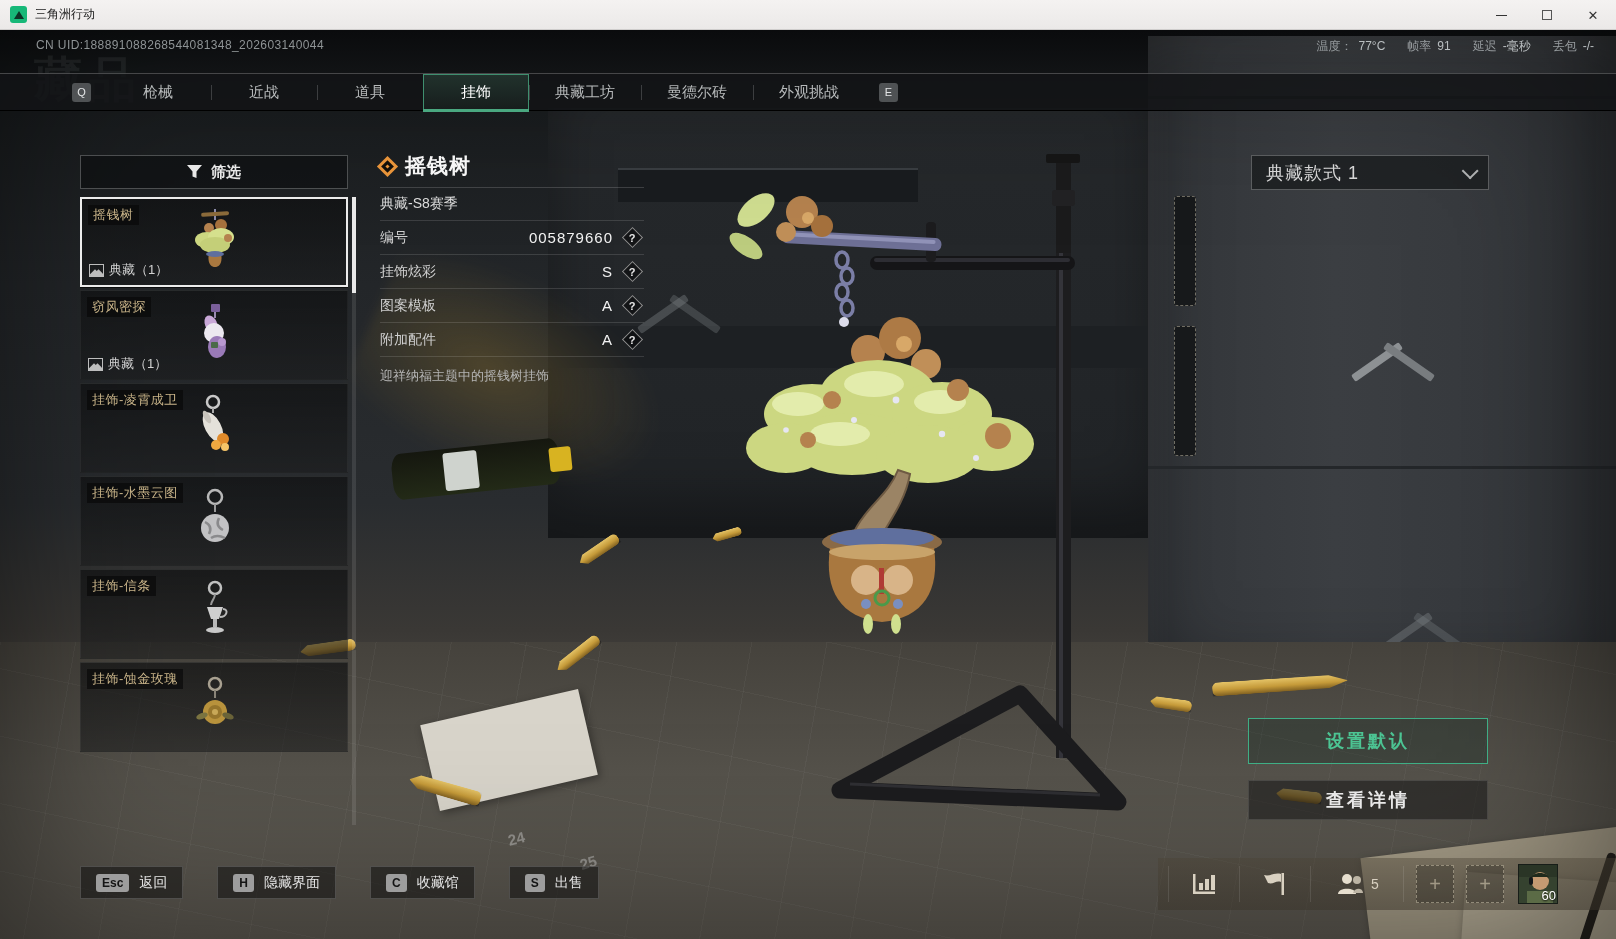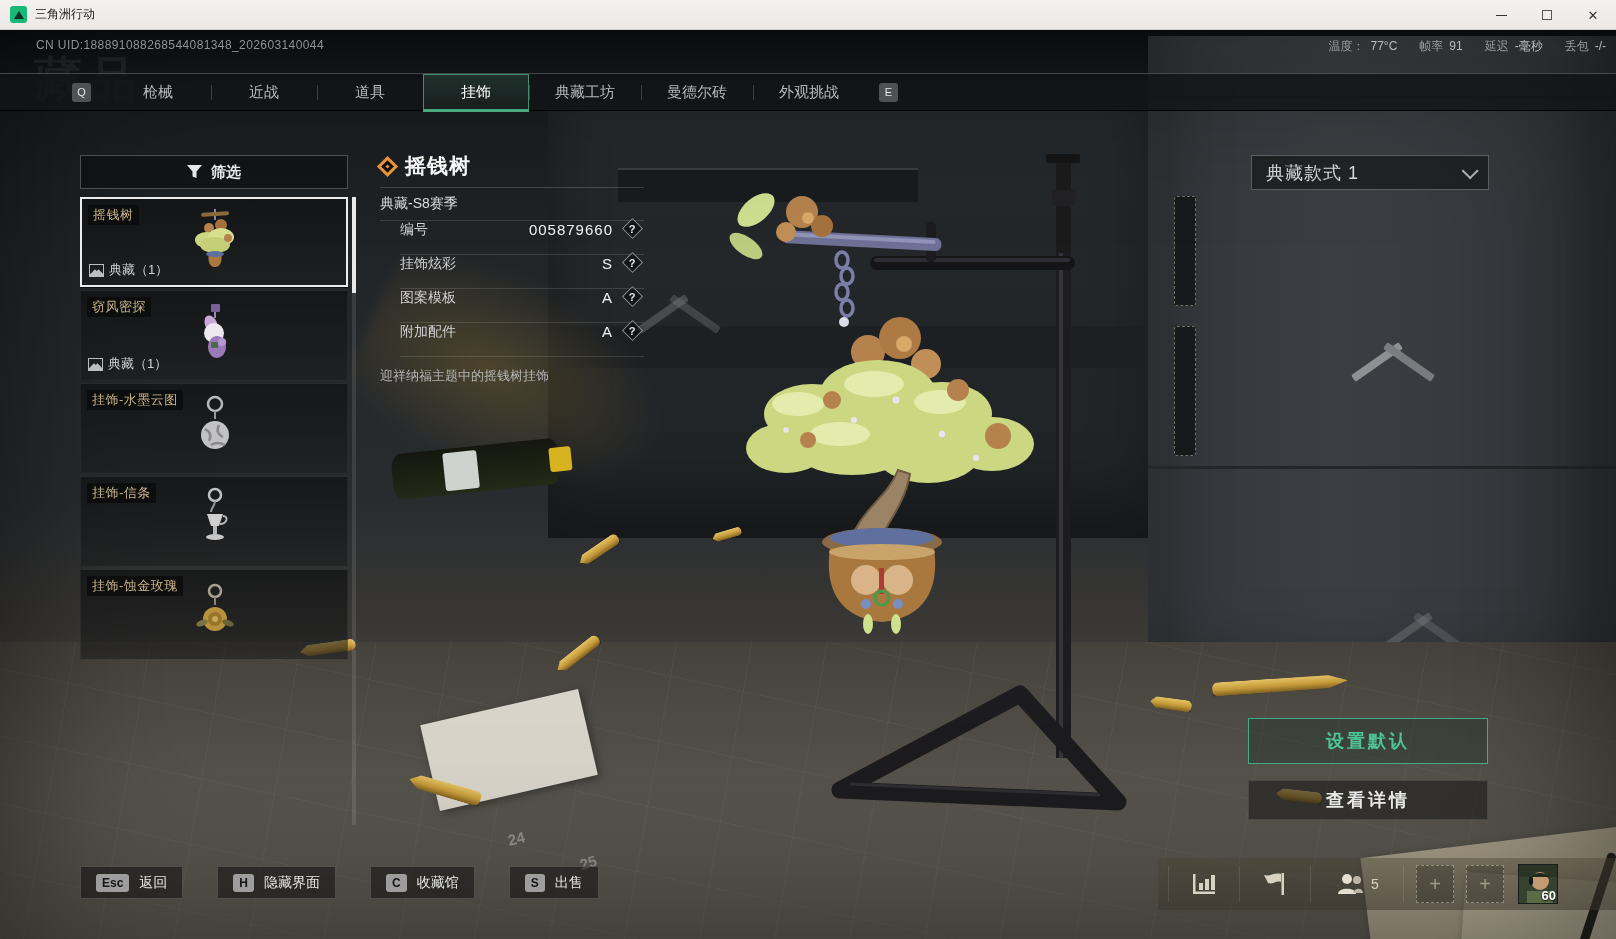--- a/index.html
+++ b/index.html
@@ -47,21 +47,21 @@
   .paper.small{left:428px;top:676px;width:162px;height:88px;transform:rotate(-13deg);}
   .paper.map1{left:1368px;top:812px;width:260px;height:140px;transform:rotate(-7deg);background:#a59c87;}
   .paper.map2{left:1462px;top:848px;width:180px;height:110px;transform:rotate(4deg);background:#b7ae98;}
   .rod{position:absolute;left:1588px;top:820px;width:9px;height:130px;background:#27241f;transform:rotate(18deg);border-radius:4px;}
   .mark{position:absolute;color:rgba(235,235,235,.4);font-size:15px;font-weight:bold;}
   .bullet{position:absolute;height:12px;border-radius:6px;background:linear-gradient(180deg,#e5c468,#c59a39 55%,#7e5e20);clip-path:polygon(0 50%,14% 4%,100% 0,100% 100%,14% 96%);box-shadow:1px 2px 3px rgba(0,0,0,.4);}
   .vignette{position:absolute;inset:0;box-shadow:inset 0 0 180px rgba(0,0,0,.55);pointer-events:none;}
 
   
   .uid{position:absolute;left:36px;top:8px;z-index:10;font-size:12px;color:#8e9395;letter-spacing:.4px;}
-  .stats{position:absolute;right:10px;top:8px;z-index:10;display:flex;gap:22px;font-size:12px;color:#989da0;}
+  .stats{position:absolute;right:22px;top:8px;z-index:10;display:flex;gap:22px;font-size:12px;color:#989da0;}
   .stats b{color:#b9bec0;font-weight:normal;margin-left:6px;}
 
   .watermark{position:absolute;left:34px;top:18px;z-index:2;font-size:48px;font-weight:bold;color:rgba(210,220,225,.07);letter-spacing:6px;}
 
   
   .tabbar{position:absolute;left:0;top:43px;width:1616px;height:38px;z-index:5;background:rgba(18,20,22,.82);border-top:1px solid rgba(255,255,255,.22);border-bottom:1px solid #000;display:flex;align-items:stretch;}
   .keyhint{align-self:center;width:19px;height:19px;border-radius:3px;background:rgba(140,144,146,.5);color:#e3e5e6;font-size:11px;display:flex;align-items:center;justify-content:center;}
   .keyhint.q{margin-left:72px;}
   .keyhint.e{margin-left:14px;}
   .tabs{display:flex;margin-left:14px;}
@@ -87,21 +87,21 @@
 
   
   .detail{position:absolute;left:380px;top:115px;width:264px;z-index:6;color:#ddd;}
   .detail .head{display:flex;align-items:center;gap:10px;height:42px;}
   .dmond{width:15px;height:15px;transform:rotate(45deg);background:#e8943a;position:relative;}
   .dmond:before{content:"";position:absolute;inset:3px;background:#120f0a;}
   .dmond:after{content:"";position:absolute;inset:6px;background:#e8943a;}
   .detail .title{font-size:21px;color:#f6f6f6;font-weight:bold;letter-spacing:1px;}
   .dl{height:1px;background:rgba(255,255,255,.16);}
   .season{height:33px;display:flex;align-items:center;font-size:14px;color:#dcdcdc;border-bottom:1px solid rgba(255,255,255,.13);}
-  .drow{height:34px;display:flex;align-items:flex-start;font-size:14px;color:#cfcfcf;border-bottom:1px solid rgba(255,255,255,.13);margin-left:20px;}
+  .drow{height:34px;display:flex;align-items:center;font-size:14px;color:#cfcfcf;border-bottom:1px solid rgba(255,255,255,.13);}
   .drow .dval{margin-left:auto;color:#f2f2f2;font-size:15px;letter-spacing:1px;}
   .qmark{width:15px;height:15px;margin-left:12px;margin-right:4px;transform:rotate(45deg);border:1px solid #909090;background:rgba(0,0,0,.45);display:flex;align-items:center;justify-content:center;cursor:pointer;}
   .qmark span{transform:rotate(-45deg);font-size:11px;color:#e8e8e8;font-weight:bold;}
   .ddesc{padding-top:10px;font-size:13px;color:#b4b4b4;}
 
   
   .dropdown{position:absolute;left:1251px;top:125px;width:238px;height:35px;z-index:6;background:rgba(22,25,27,.72);border:1px solid rgba(150,152,154,.5);display:flex;align-items:center;padding:0 14px;color:#d6d6d6;font-size:18px;cursor:pointer;letter-spacing:1px;}
   .dropdown .chevdn{margin-left:auto;width:12px;height:12px;border-right:2px solid #aeb0b1;border-bottom:2px solid #aeb0b1;transform:rotate(45deg) translateY(-3px);}
 
   
@@ -113,21 +113,21 @@
   .hk{height:33px;display:flex;align-items:center;gap:10px;padding:0 15px;border:1px solid rgba(150,150,150,.35);background:rgba(10,10,10,.5);cursor:pointer;}
   .hk .cap{background:#9d9d9d;color:#151515;font-size:12px;font-weight:bold;padding:2px 6px;border-radius:3px;min-width:14px;text-align:center;}
   .hk .lbl{color:#e6e6e6;font-size:14px;}
 
   .socialbar{position:absolute;left:1158px;top:828px;width:458px;height:52px;z-index:7;background:linear-gradient(180deg,rgba(74,66,52,.42),rgba(58,52,42,.5));display:flex;align-items:center;}
   .sb-sep{width:1px;height:36px;background:rgba(255,255,255,.10);}
   .sb-item{display:flex;align-items:center;justify-content:center;cursor:pointer;color:#d9d1c1;}
   .sb-count{font-size:14px;color:#d9d1c1;margin-left:6px;}
   .slot{width:38px;height:38px;border:1px dashed rgba(225,215,190,.45);background:rgba(0,0,0,.22);display:flex;align-items:center;justify-content:center;color:rgba(225,215,190,.55);font-size:20px;cursor:pointer;margin-left:12px;}
   .avatar{position:relative;width:40px;height:40px;margin-left:14px;background:#2e3a30;overflow:hidden;cursor:pointer;border:1px solid rgba(0,0,0,.5);}
-  .avatar .lvl{position:absolute;right:1px;bottom:0px;color:#fff;font-size:13px;font-weight:bold;text-shadow:0 1px 2px #000;}
+  .avatar .lvl{position:absolute;right:1px;bottom:0px;color:#fff;font-size:13px;font-weight:normal;text-shadow:0 1px 2px #000;}
 </style>
 </head>
 <body>
 <div id="app">
 
   <div class="titlebar">
     <div class="logo">
         <div class="tri"></div>
       </div>
     <div class="wtitle">三角洲行动</div>
@@ -365,20 +365,34 @@
           </svg>
         </div>
         <div class="iname">窃风密探</div>
         <div class="badge">
           <span class="bicon"></span>
           <span>典藏（1）</span>
         </div>
       </div>
 
 
+      <div class="tile">
+        <div class="thumb">
+          <svg width="58" height="66" viewBox="0 0 58 66">
+            <circle cx="28" cy="9" r="6" fill="none" stroke="#c8c8c8" stroke-width="2.5"></circle>
+            <line x1="28" y1="15" x2="28" y2="20" stroke="#aaa" stroke-width="2"></line>
+            <ellipse cx="28" cy="34" rx="8" ry="16" fill="#e4e1da" transform="rotate(-28 28 34)"></ellipse>
+            <ellipse cx="22" cy="24" rx="3" ry="7" fill="#c8c4bc" transform="rotate(-28 22 24)"></ellipse>
+            <circle cx="38" cy="46" r="6" fill="#e08a2a"></circle>
+              <circle cx="31" cy="52" r="5" fill="#f0a840"></circle>
+            <circle cx="40" cy="54" r="4" fill="#f5c468"></circle>
+          </svg>
+        </div>
+        <div class="iname">挂饰-凌霄成卫</div>
+      </div>
 
       <div class="tile">
         <div class="thumb">
           <svg width="58" height="66" viewBox="0 0 58 66">
             <circle cx="30" cy="11" r="7" fill="none" stroke="#b8b8b8" stroke-width="2.5"></circle>
             <line x1="30" y1="18" x2="30" y2="26" stroke="#999" stroke-width="2"></line>
             <circle cx="30" cy="42" r="14" fill="#c2c2c4"></circle>
             <path d="M20 36 Q 28 40, 24 48 M 34 32 Q 30 40, 38 44 M 26 52 Q 32 48, 40 52" stroke="#8a8a8c" stroke-width="2.5" fill="none"></path>
           </svg>
         </div>

